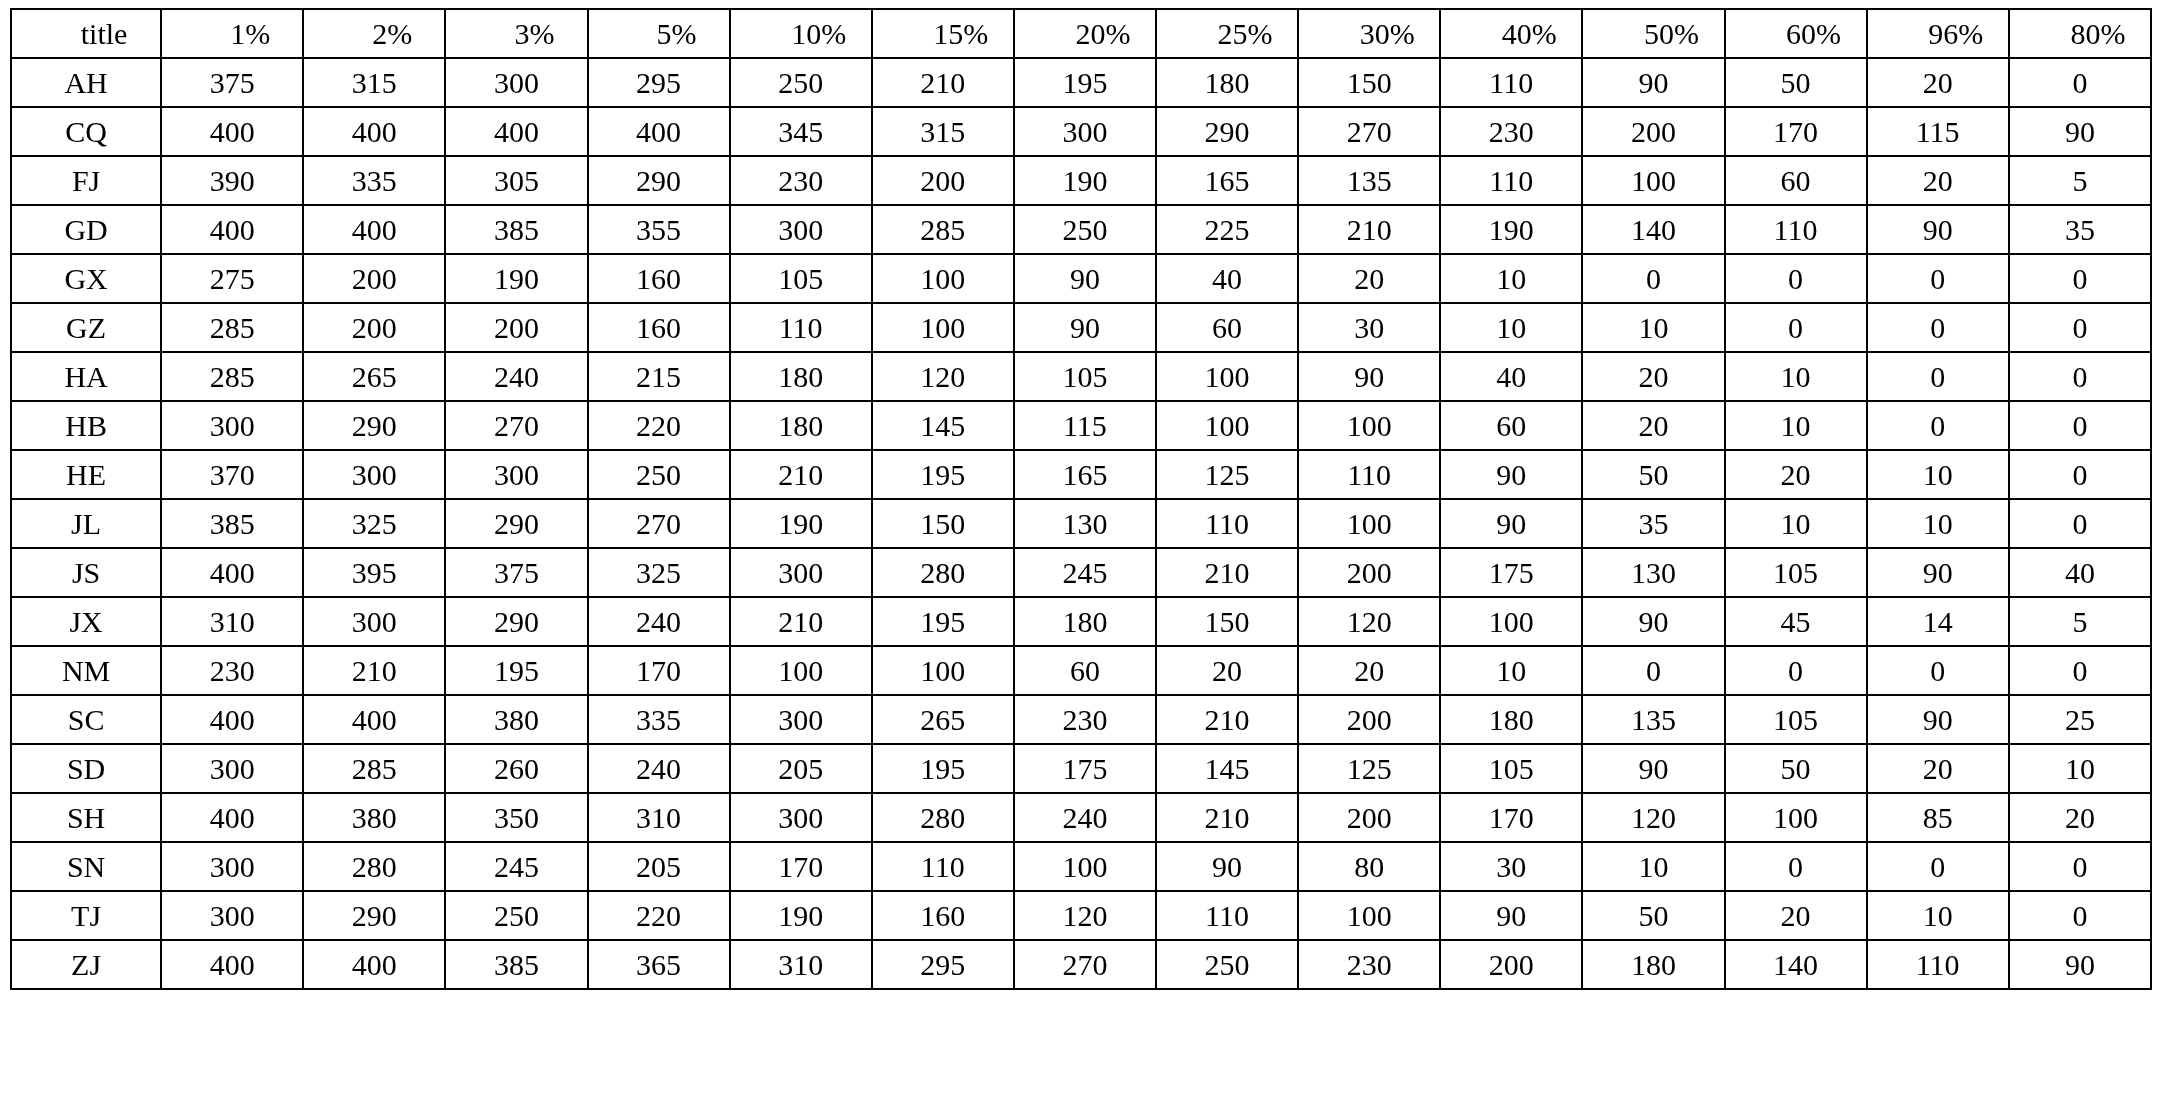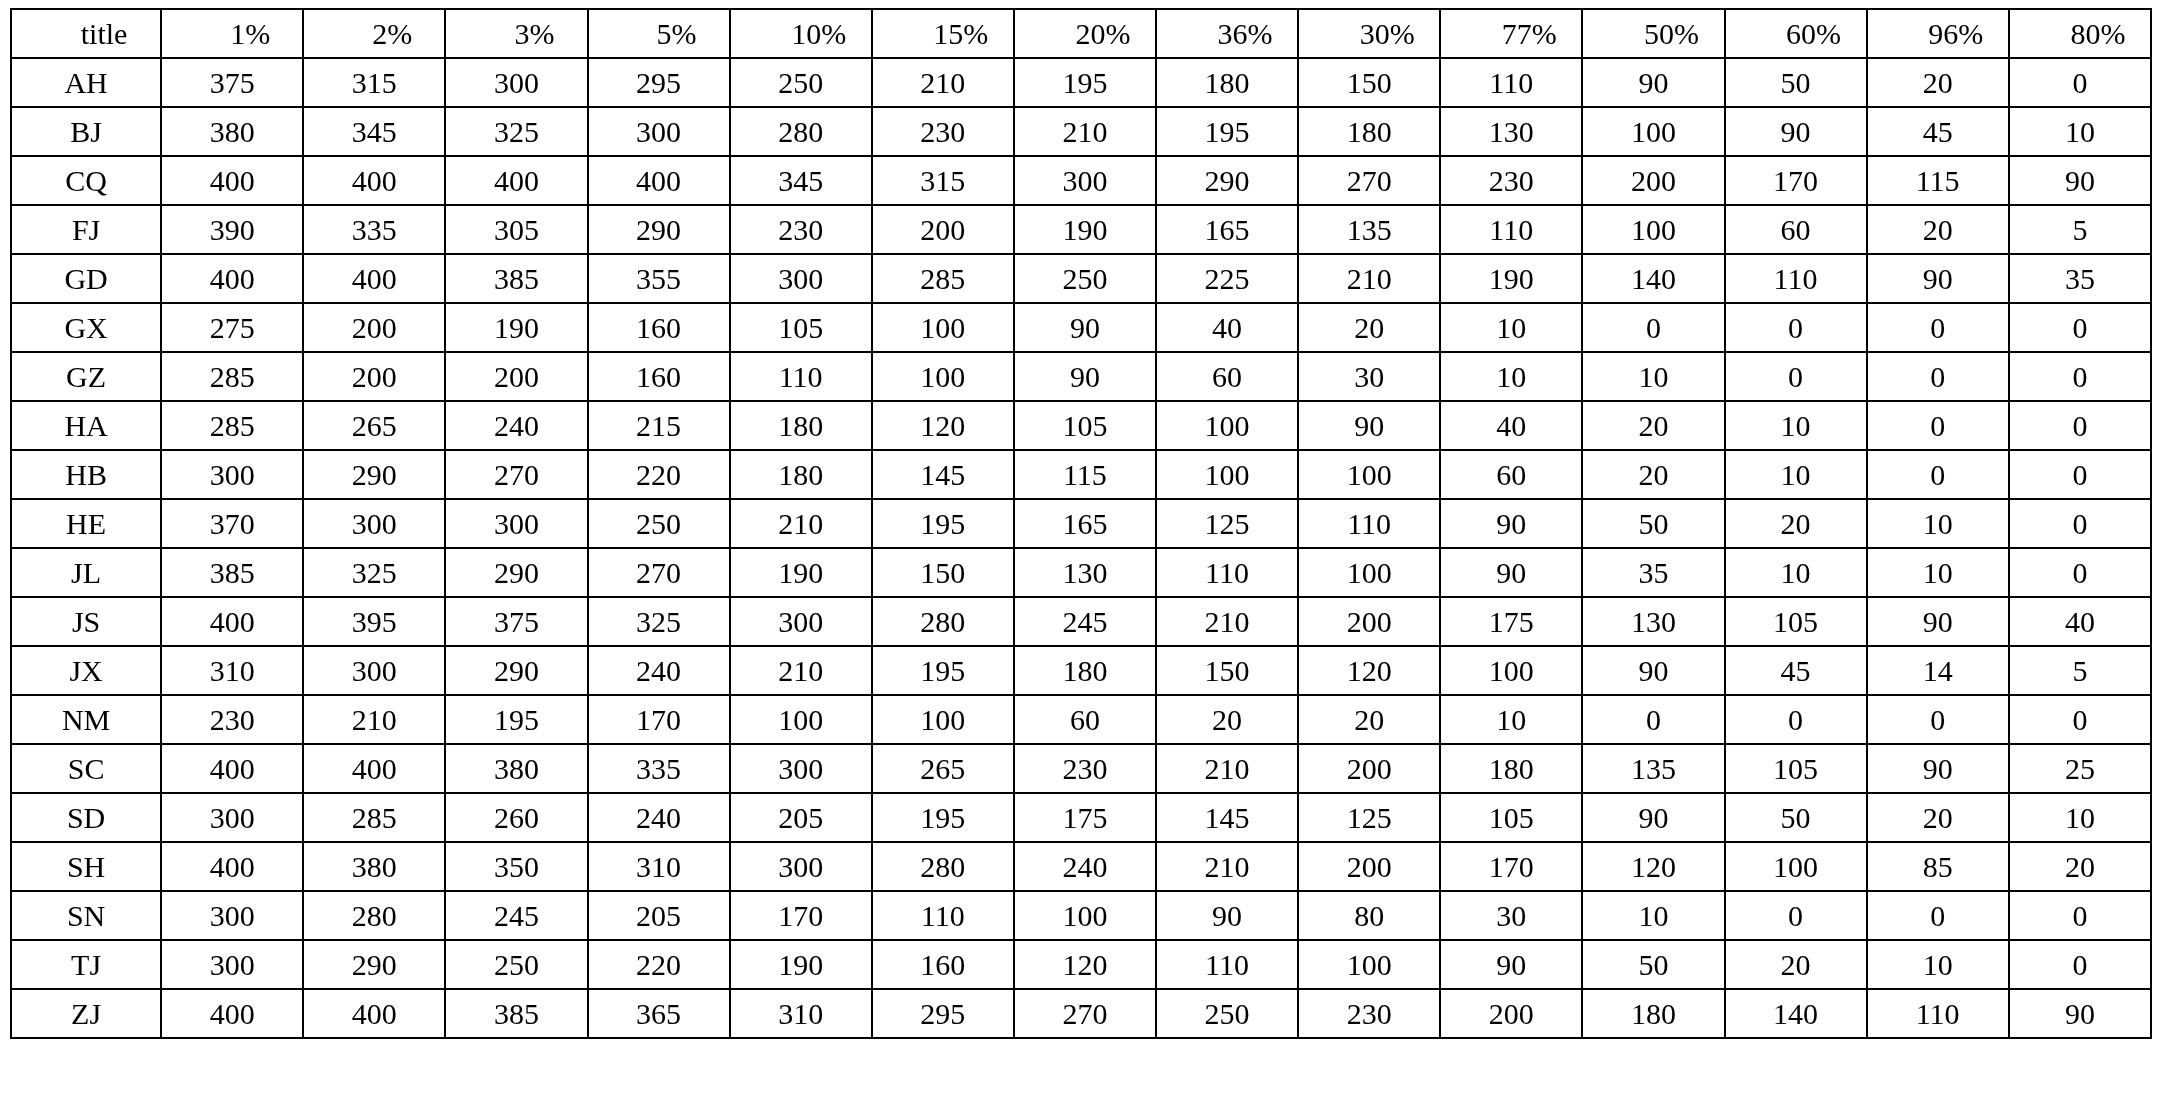--- a/index.html
+++ b/index.html
@@ -69,23 +69,23 @@
     <thead>
       <tr id="header-row">
           <th>title</th>
           <th>1%</th>
           <th>2%</th>
           <th>3%</th>
           <th>5%</th>
           <th>10%</th>
           <th>15%</th>
           <th>20%</th>
-          <th>36%</th>
+          <th>25%</th>
           <th>30%</th>
-          <th>77%</th>
+          <th>40%</th>
           <th>50%</th>
           <th>60%</th>
           <th>96%</th>
           <th>80%</th>
         </tr>
     </thead>
     <tbody id="body-rows">
         <tr>
           <td>AH</td>
           <td>375</td>
@@ -95,37 +95,20 @@
           <td>250</td>
           <td>210</td>
           <td>195</td>
           <td>180</td>
           <td>150</td>
           <td>110</td>
           <td>90</td>
           <td>50</td>
           <td>20</td>
           <td>0</td>
-        </tr>
-        <tr>
-          <td>BJ</td>
-          <td>380</td>
-          <td>345</td>
-          <td>325</td>
-          <td>300</td>
-          <td>280</td>
-          <td>230</td>
-          <td>210</td>
-          <td>195</td>
-          <td>180</td>
-          <td>130</td>
-          <td>100</td>
-          <td>90</td>
-          <td>45</td>
-          <td>10</td>
         </tr>
         <tr>
           <td>CQ</td>
           <td>400</td>
           <td>400</td>
           <td>400</td>
           <td>400</td>
           <td>345</td>
           <td>315</td>
           <td>300</td>

